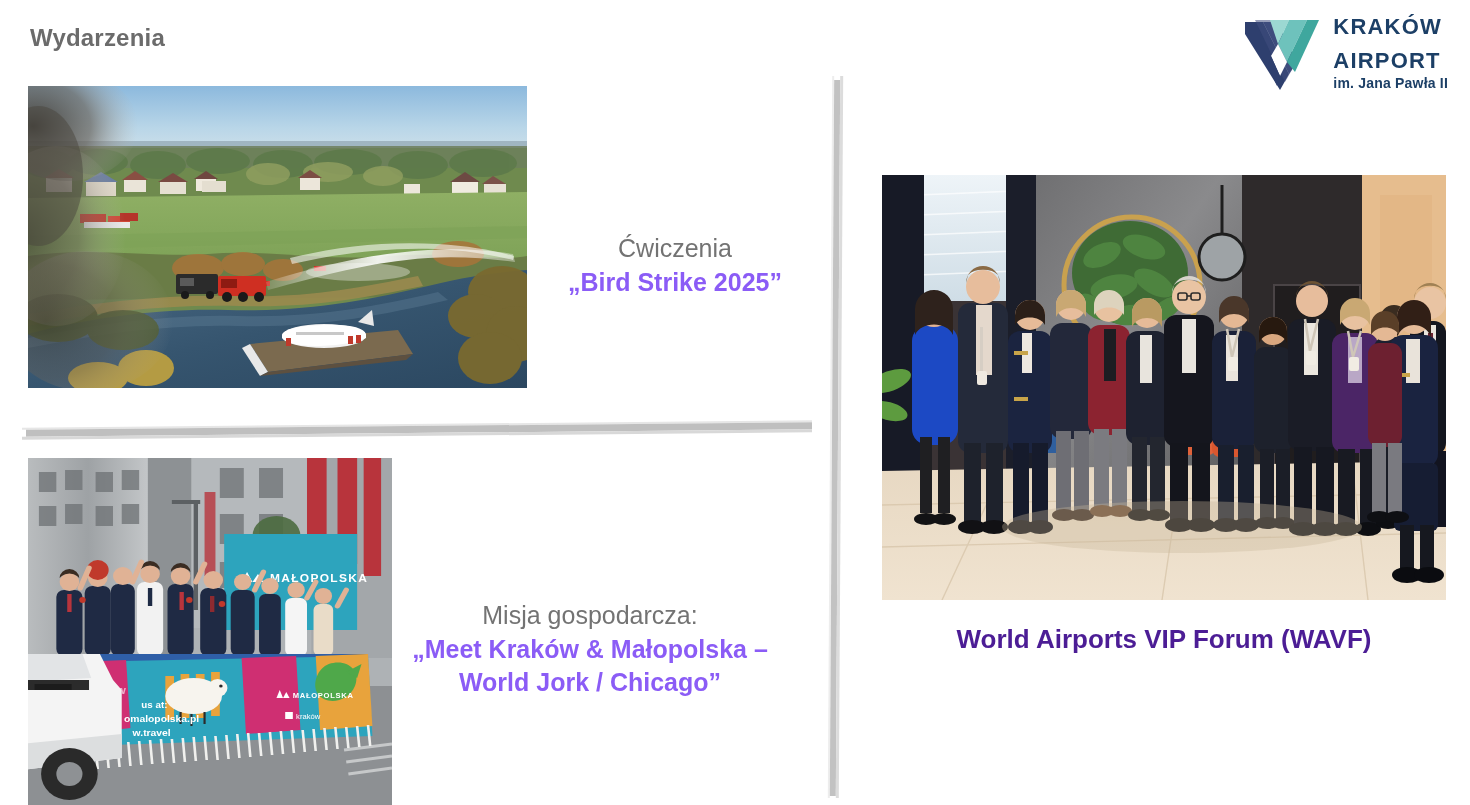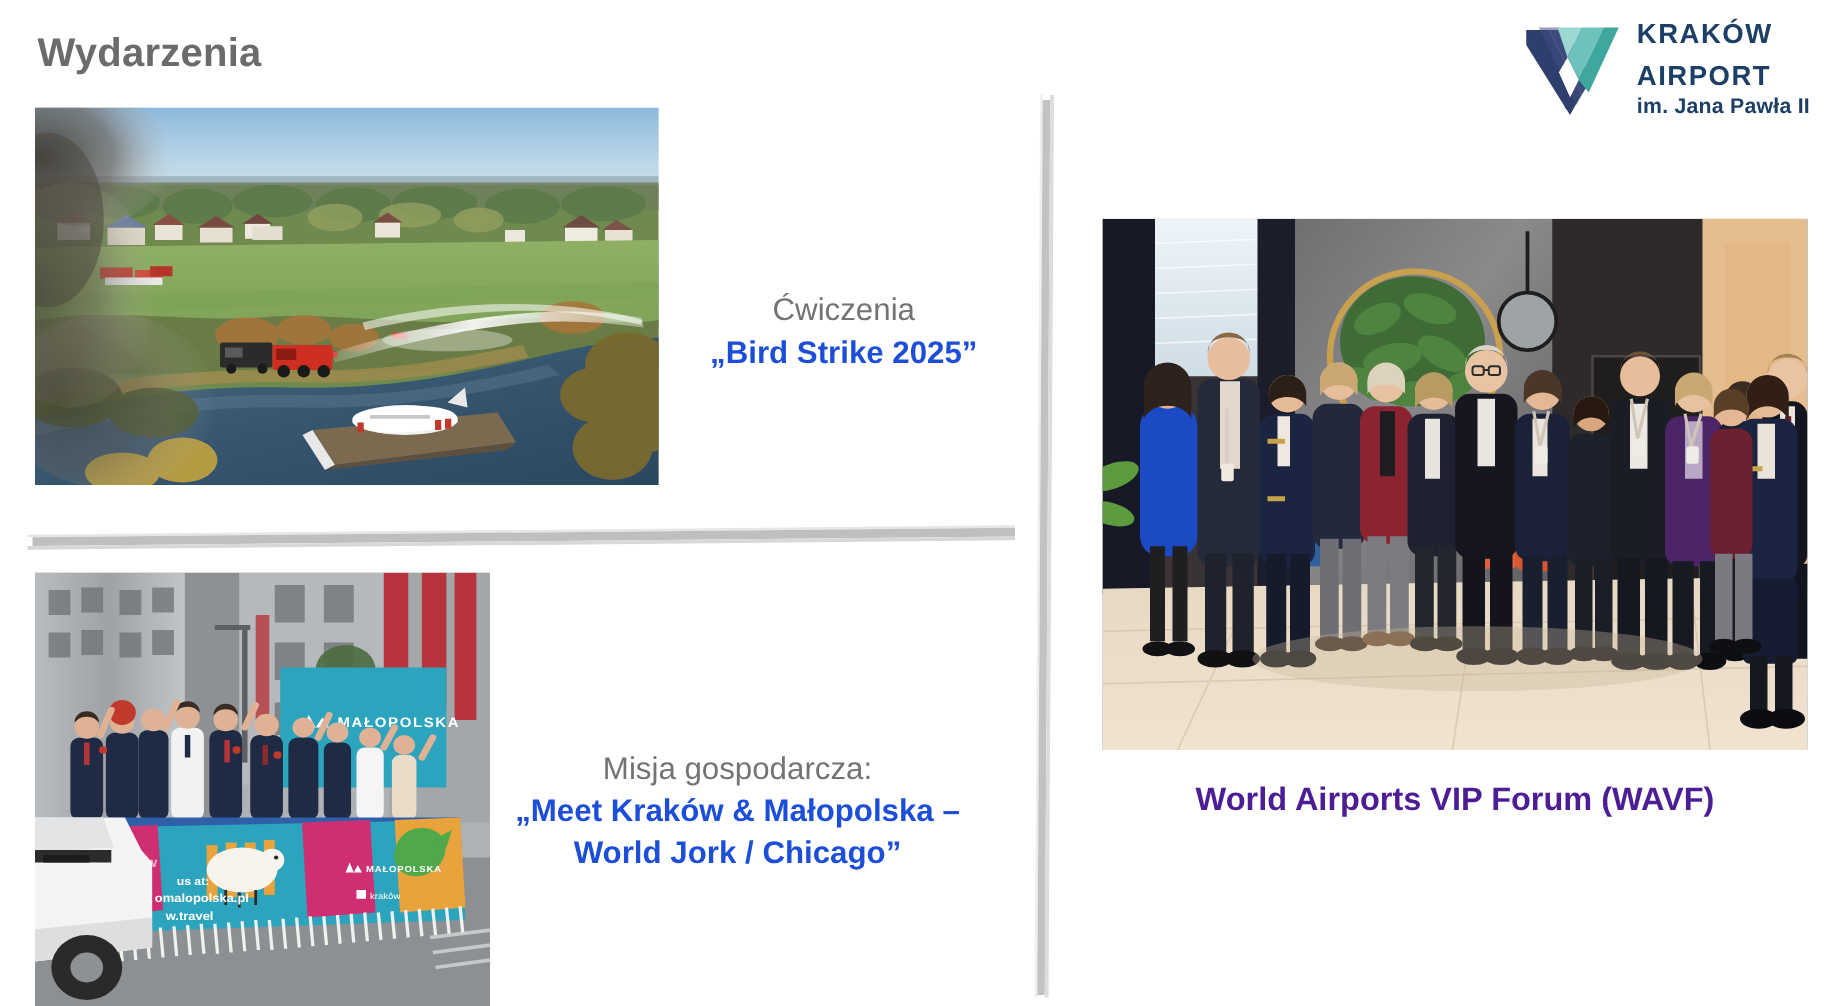--- a/index.html
+++ b/index.html
@@ -14,21 +14,21 @@
   }
   .slide {
     position: absolute; inset: 0;
     background: #ffffff;
   }
 
   
   .slide-title {
     position: absolute;
     left: 30px; top: 24px;
-    font-size: 32px;
+    font-size: 24px;
     font-weight: 600;
     color: #6b6b6b;
     letter-spacing: .2px;
     white-space: nowrap;
   }
 
   
   .logo {
     position: absolute;
     right: 22px; top: 16px;
@@ -41,21 +41,21 @@
     display: flex; flex-direction: column;
     line-height: 1.0;
     color: #17365d;
   }
   .logo-l1, .logo-l2 {
     font-size: 22px; font-weight: 700; letter-spacing: 1.2px;
     color: #1c3f66;
   }
   .logo-l2 { margin-top: 12px; }
   .logo-l3 {
-    font-size: 17px; font-weight: 700; letter-spacing: .2px;
+    font-size: 14px; font-weight: 700; letter-spacing: .2px;
     margin-top: 4px; color: #1c3f66;
   }
 
   
   .divider-h {
     position: absolute;
     left: 22px; top: 424px;
     width: 790px; height: 12px;
     transform: skewY(-0.55deg);
   }
@@ -105,21 +105,21 @@
   .photo svg { display: block; width: 100%; height: 100%; }
 
   
   .caption {
     position: absolute;
     text-align: center;
     color: #808080;
     line-height: 1.34;
   }
   .caption .line-reg { font-size: 25px; font-weight: 400; display: block; color: #737373; }
-  .caption .line-bold { font-size: 25px; font-weight: 700; display: block; color: #1d4ed8; }
+  .caption .line-bold { font-size: 25px; font-weight: 700; display: block; color: #8b5cf6; }
 
   #caption-bird   { left: 545px; top: 232px; width: 260px; }
   #caption-parade { left: 380px; top: 599px; width: 420px; }
   #caption-wavf {
     left: 882px; top: 622px; width: 564px;
     font-size: 26px; font-weight: 700; color: #4c1d95;
   }
 </style>
 </head>
 <body>

